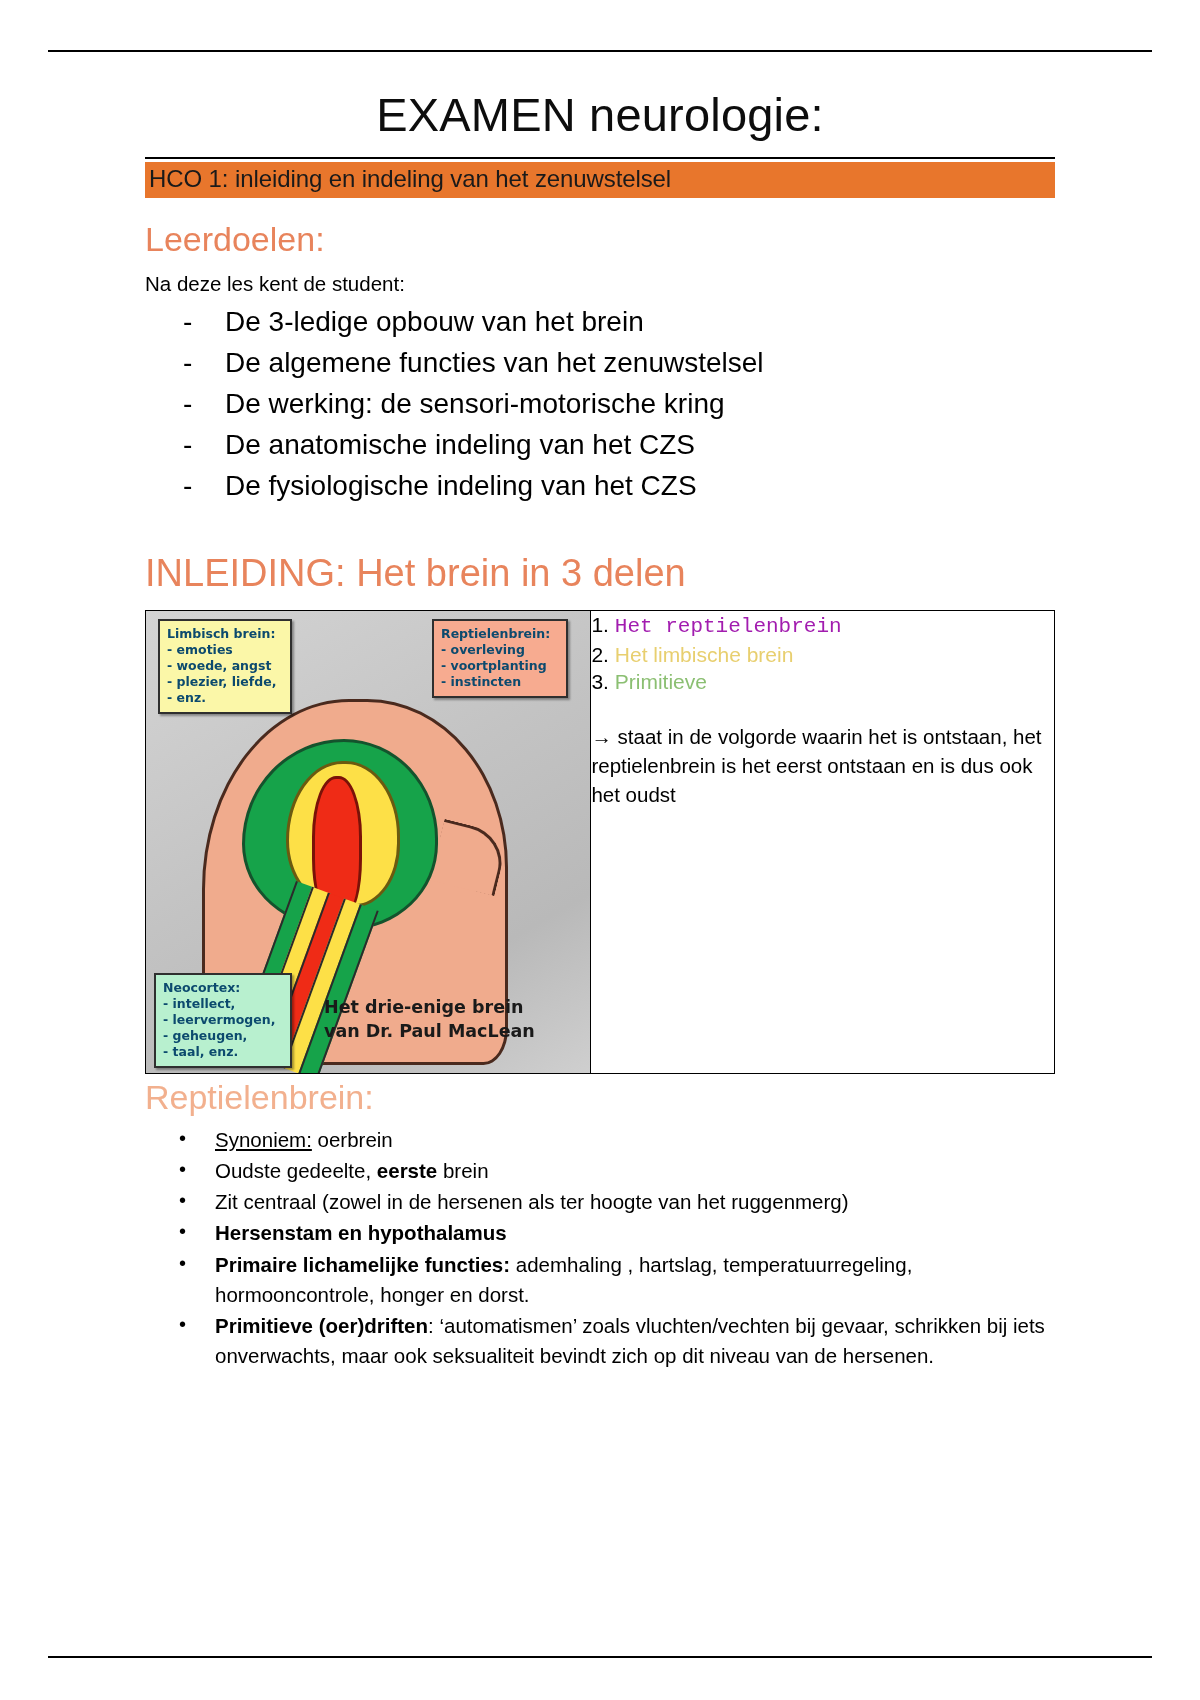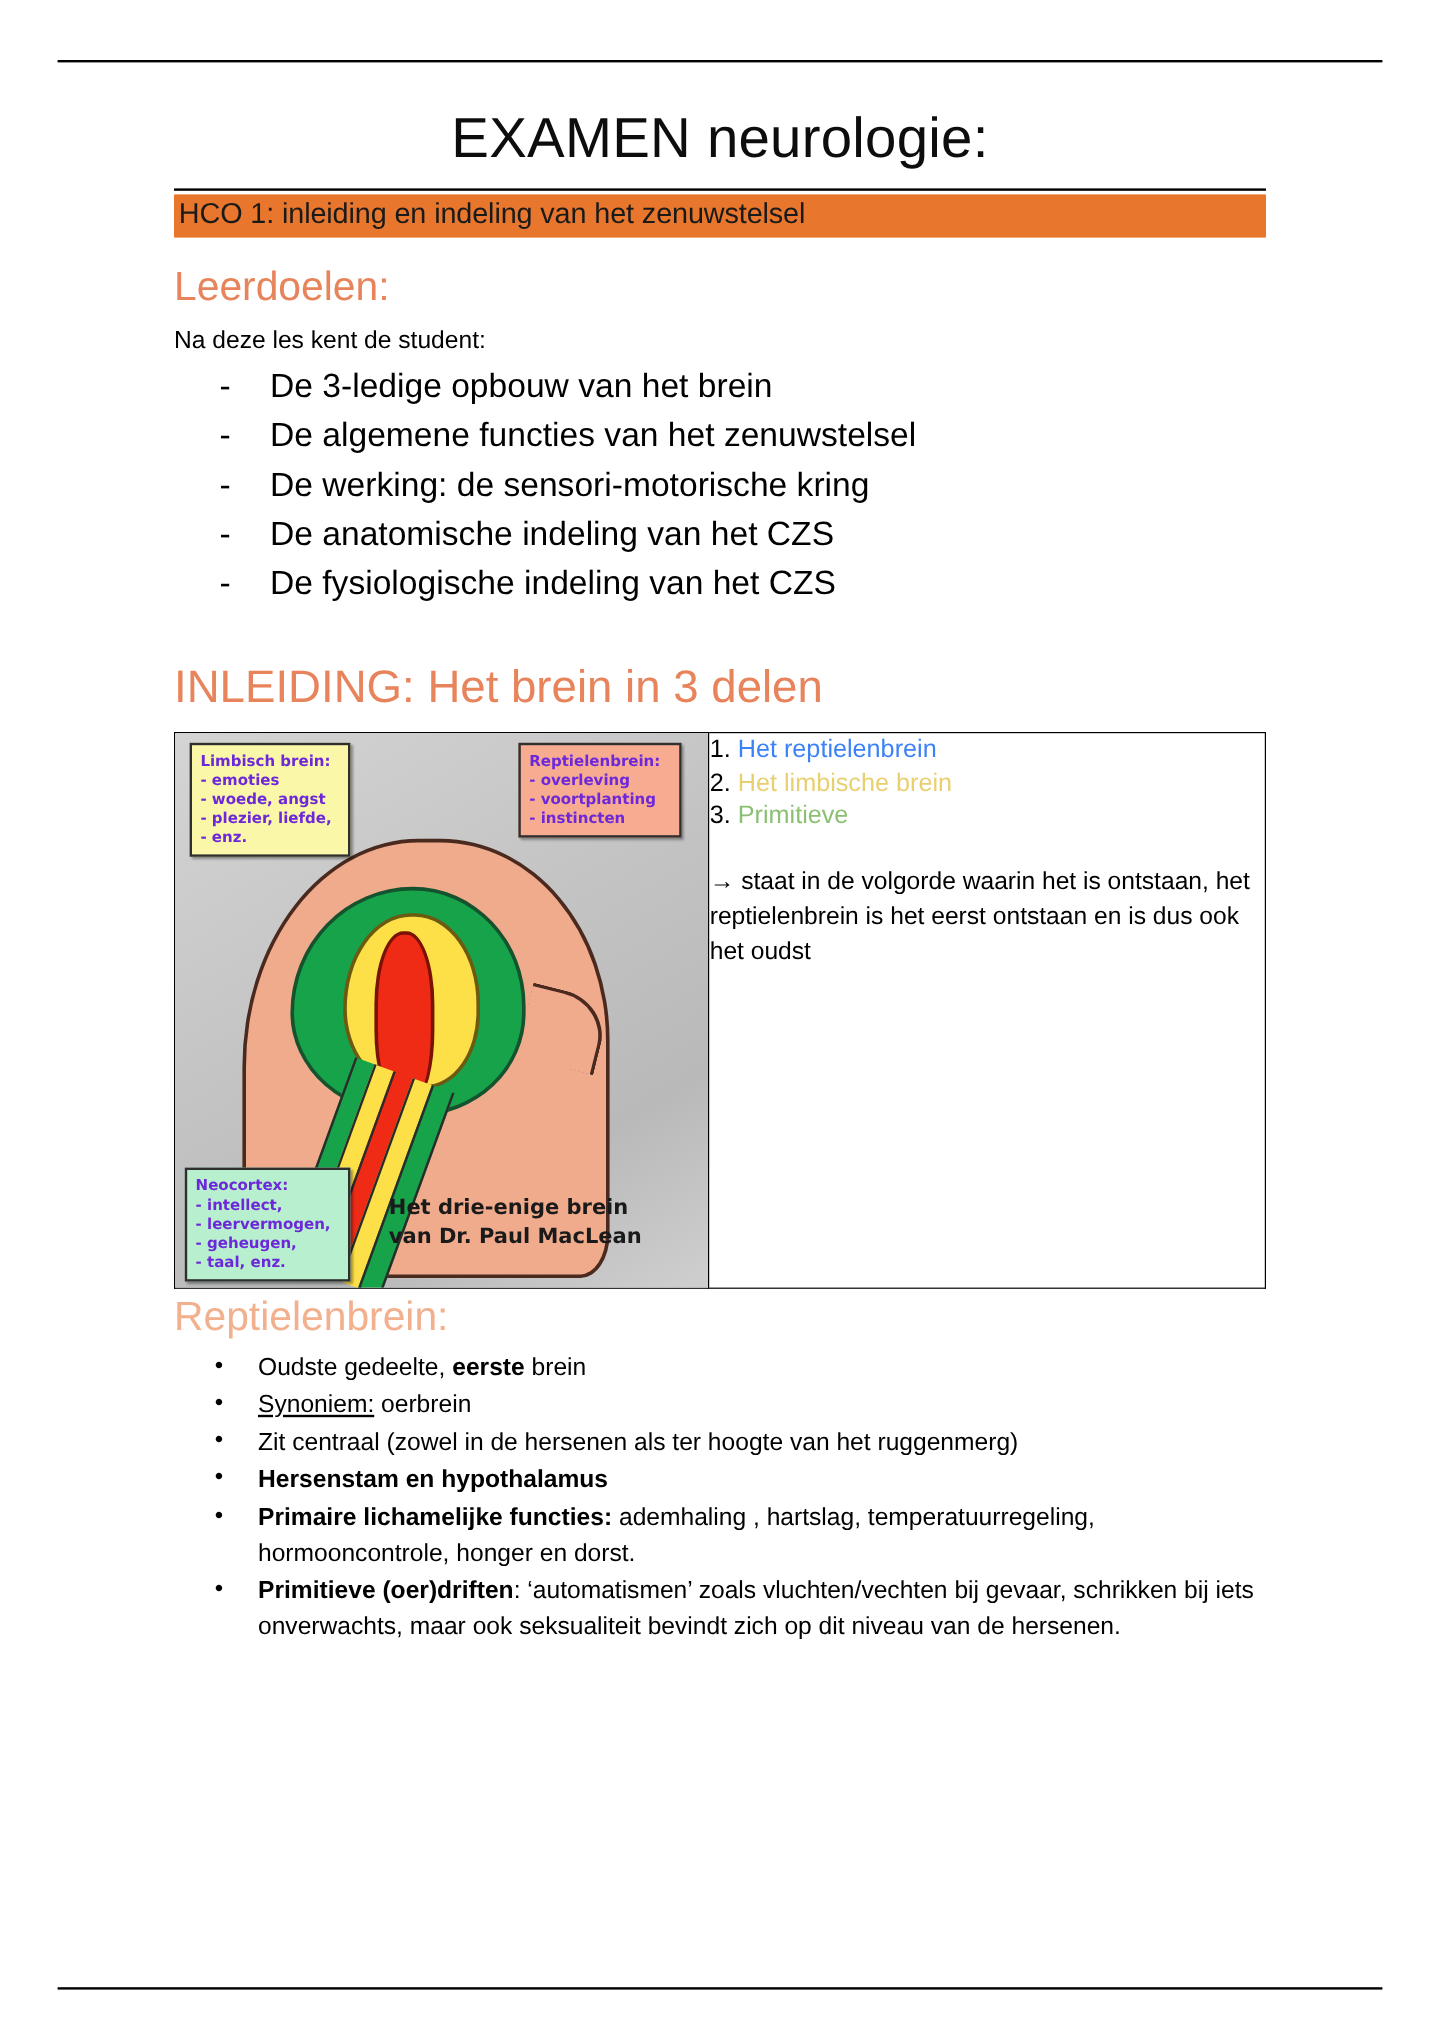--- a/index.html
+++ b/index.html
@@ -145,21 +145,21 @@
     list-style: none;
     margin: 0;
     padding: 0;
   }
   .num-list li {
     font-size: 21px;
     line-height: 1.32;
     color: #000;
   }
   .num-list li .idx { color: #000; }
-  .c-red   { color: #3b82f6; }
+  .c-red   { color: #a21caf; font-family: Liberation Mono, monospace; }
   .c-yellow{ color: #e8cf6f; }
   .c-green { color: #8bbf72; }
 
   .arrow-para {
     font-size: 20.5px;
     line-height: 1.42;
     margin: 26px 0 0 0;
   }
 
   
@@ -246,21 +246,21 @@
   .stem .s4 { left: 51px; background: #fde047; }
   .stem .s5 { left: 68px; background: #16a34a; }
 
   .callout {
     position: absolute;
     border: 2px solid #2f2f2f;
     padding: 5px 7px 6px 7px;
     font-size: 12.5px;
     line-height: 1.28;
     font-weight: bold;
-    color: #6d28d9;
+    color: #0c4a6e;
     box-shadow: 2px 2px 2px rgba(0,0,0,0.35);
     font-family: "DejaVu Sans", sans-serif;
   }
   .callout .ttl { display: block; }
   .callout-limbic  { left: 12px;  top: 8px;   background: #fbf7a8; width: 116px; }
   .callout-reptile { left: 286px; top: 8px;   background: #f7ab90; width: 118px; }
   .callout-neo     { left: 8px;   top: 362px; background: #b8f0cf; width: 120px; }
 
   .fig-caption {
     position: absolute;
@@ -369,22 +369,22 @@
         </ol>
         <p class="arrow-para">→ staat in de volgorde waarin het is ontstaan, het reptielenbrein is het eerst ontstaan en is dus ook het oudst</p>
       </td>
     </tr>
   </tbody>
     </table>
 
   <h2 class="heading-orange light">Reptielenbrein:</h2>
 
   <ul class="bullet-list">
+    <li><u>Synoniem:</u><span> oerbrein</span></li>
     <li><span>Oudste gedeelte, </span><b>eerste</b><span> brein</span></li>
-    <li><u>Synoniem:</u><span> oerbrein</span></li>
     <li><span>Zit centraal (zowel in de hersenen als ter hoogte van het ruggenmerg)</span></li>
     <li><b>Hersenstam en hypothalamus</b></li>
     <li><b>Primaire lichamelijke functies:</b><span> ademhaling , hartslag, temperatuurregeling, hormooncontrole, honger en dorst.</span></li>
     <li><b>Primitieve (oer)driften</b><span>: ‘automatismen’ zoals vluchten/vechten bij gevaar, schrikken bij iets onverwachts, maar ook seksualiteit bevindt zich op dit niveau van de hersenen.</span></li>
   </ul>
 
   <div class="rule-bottom"></div>
 </div>
 
 </body></html>

